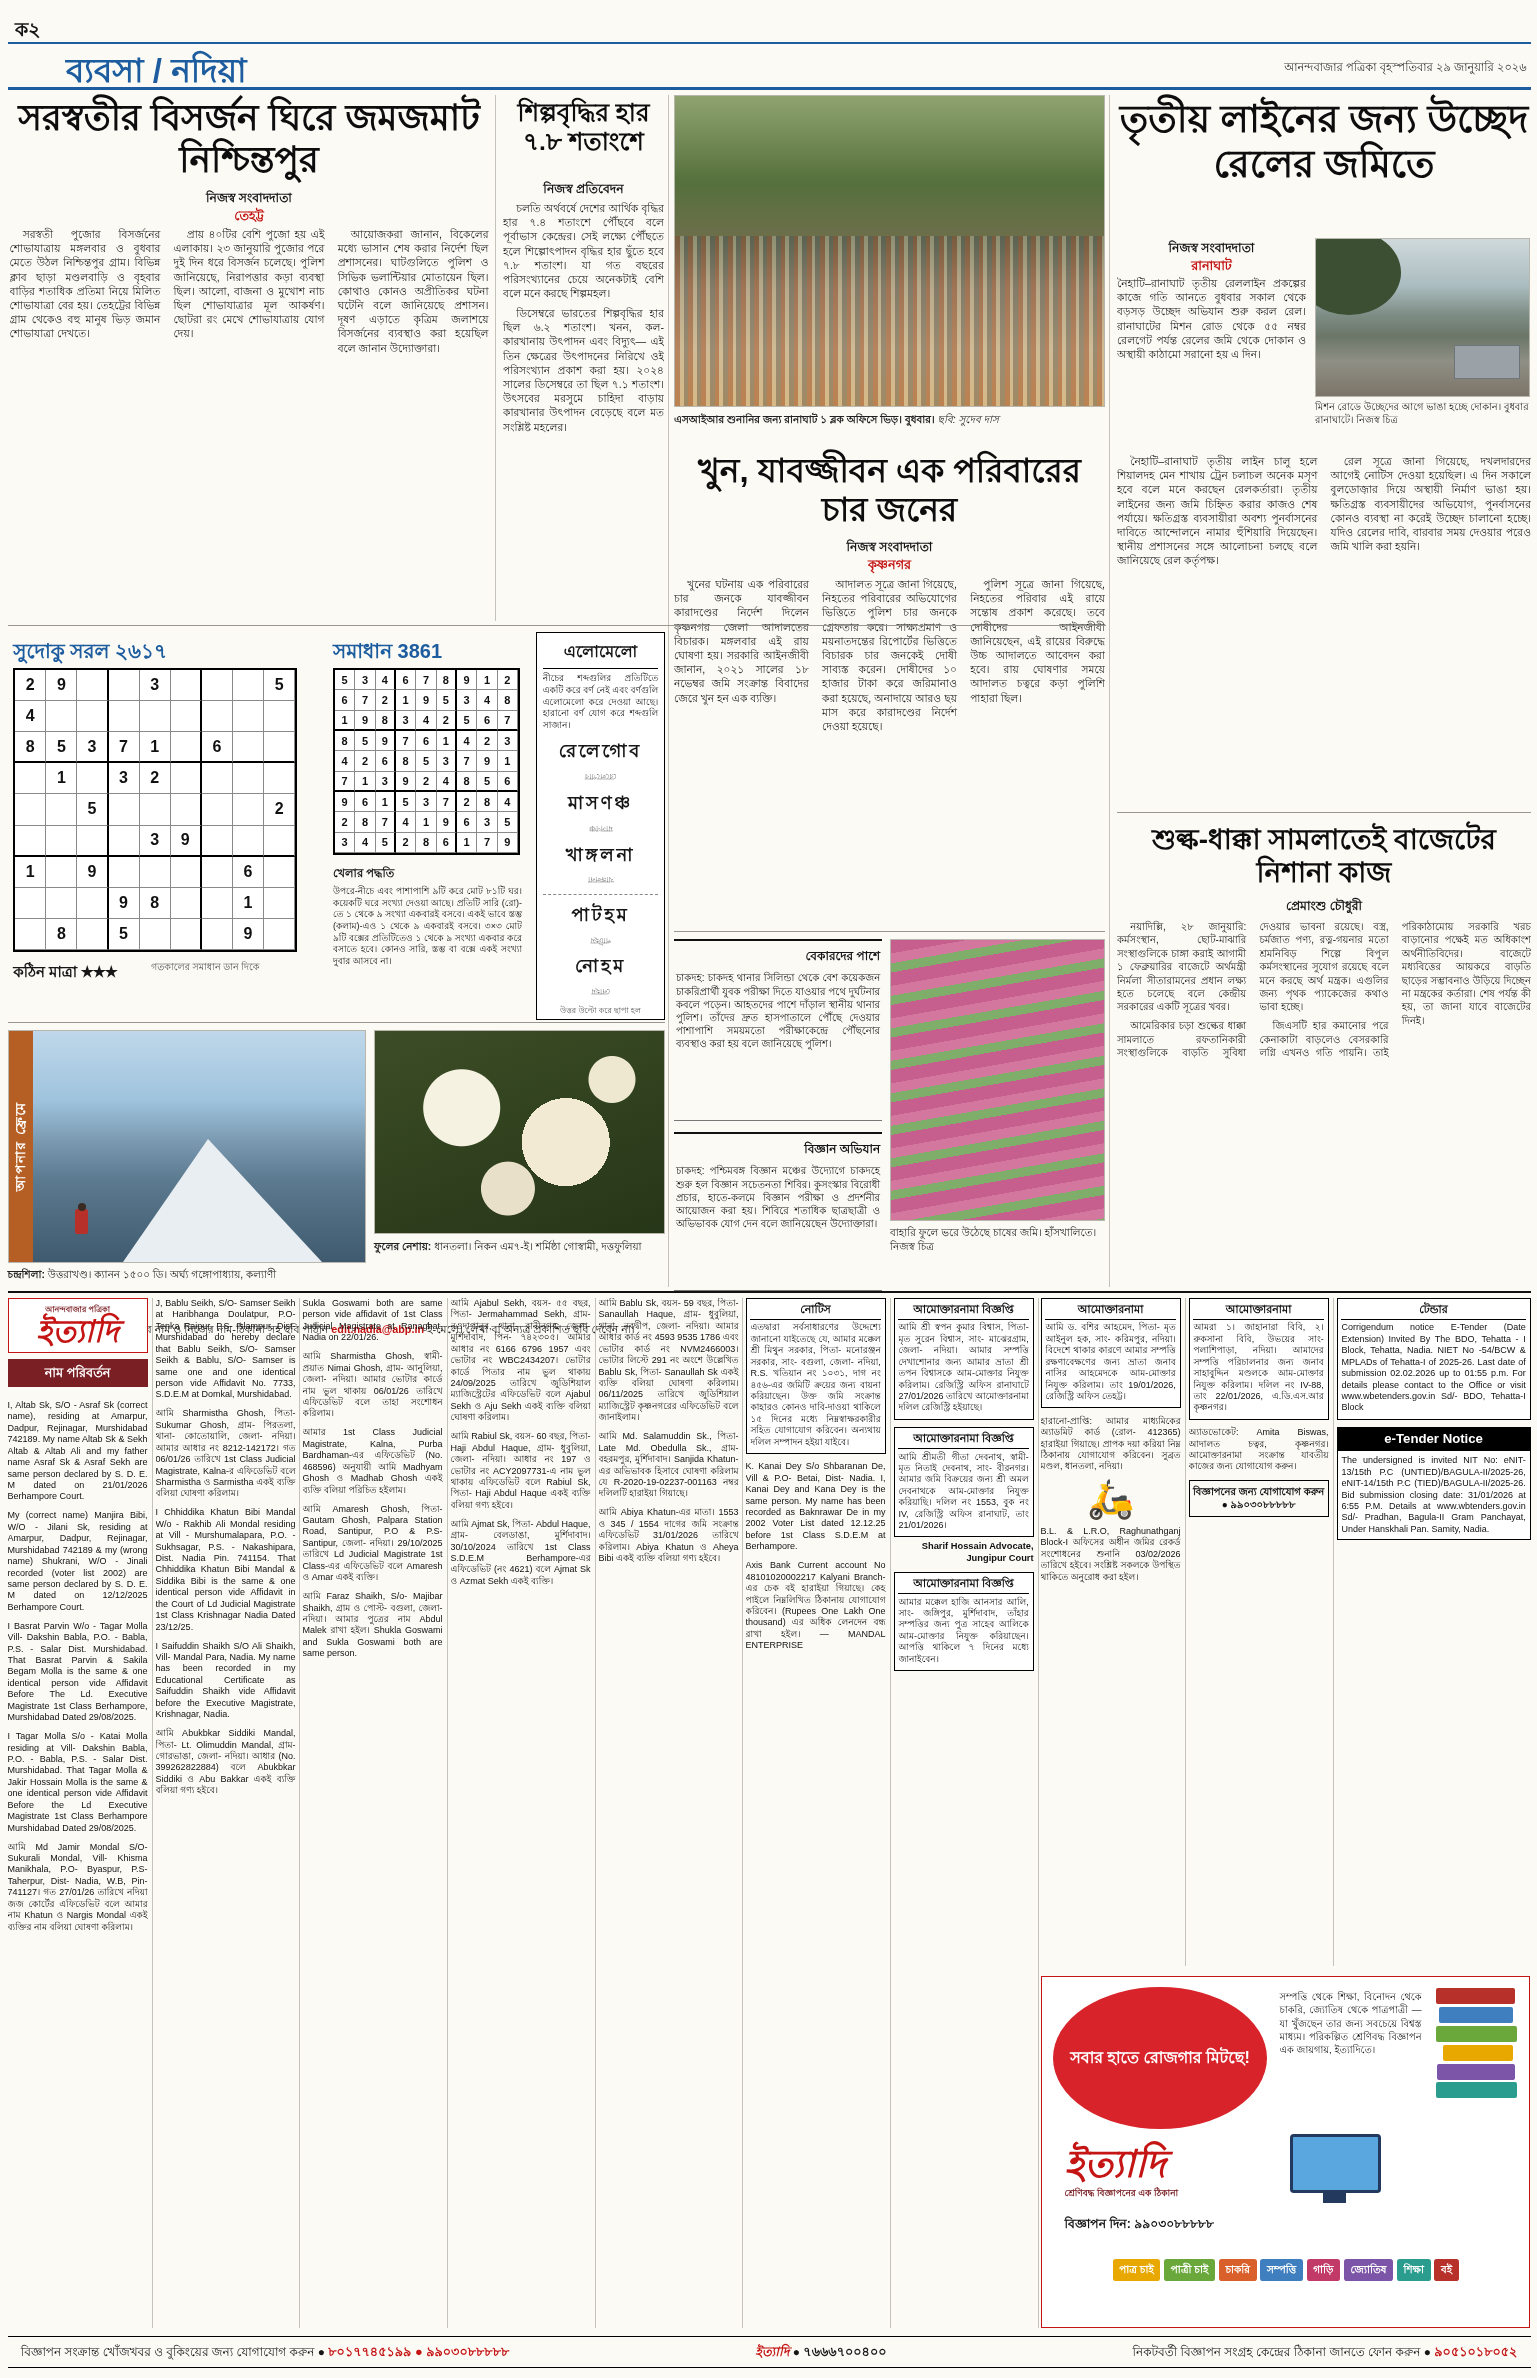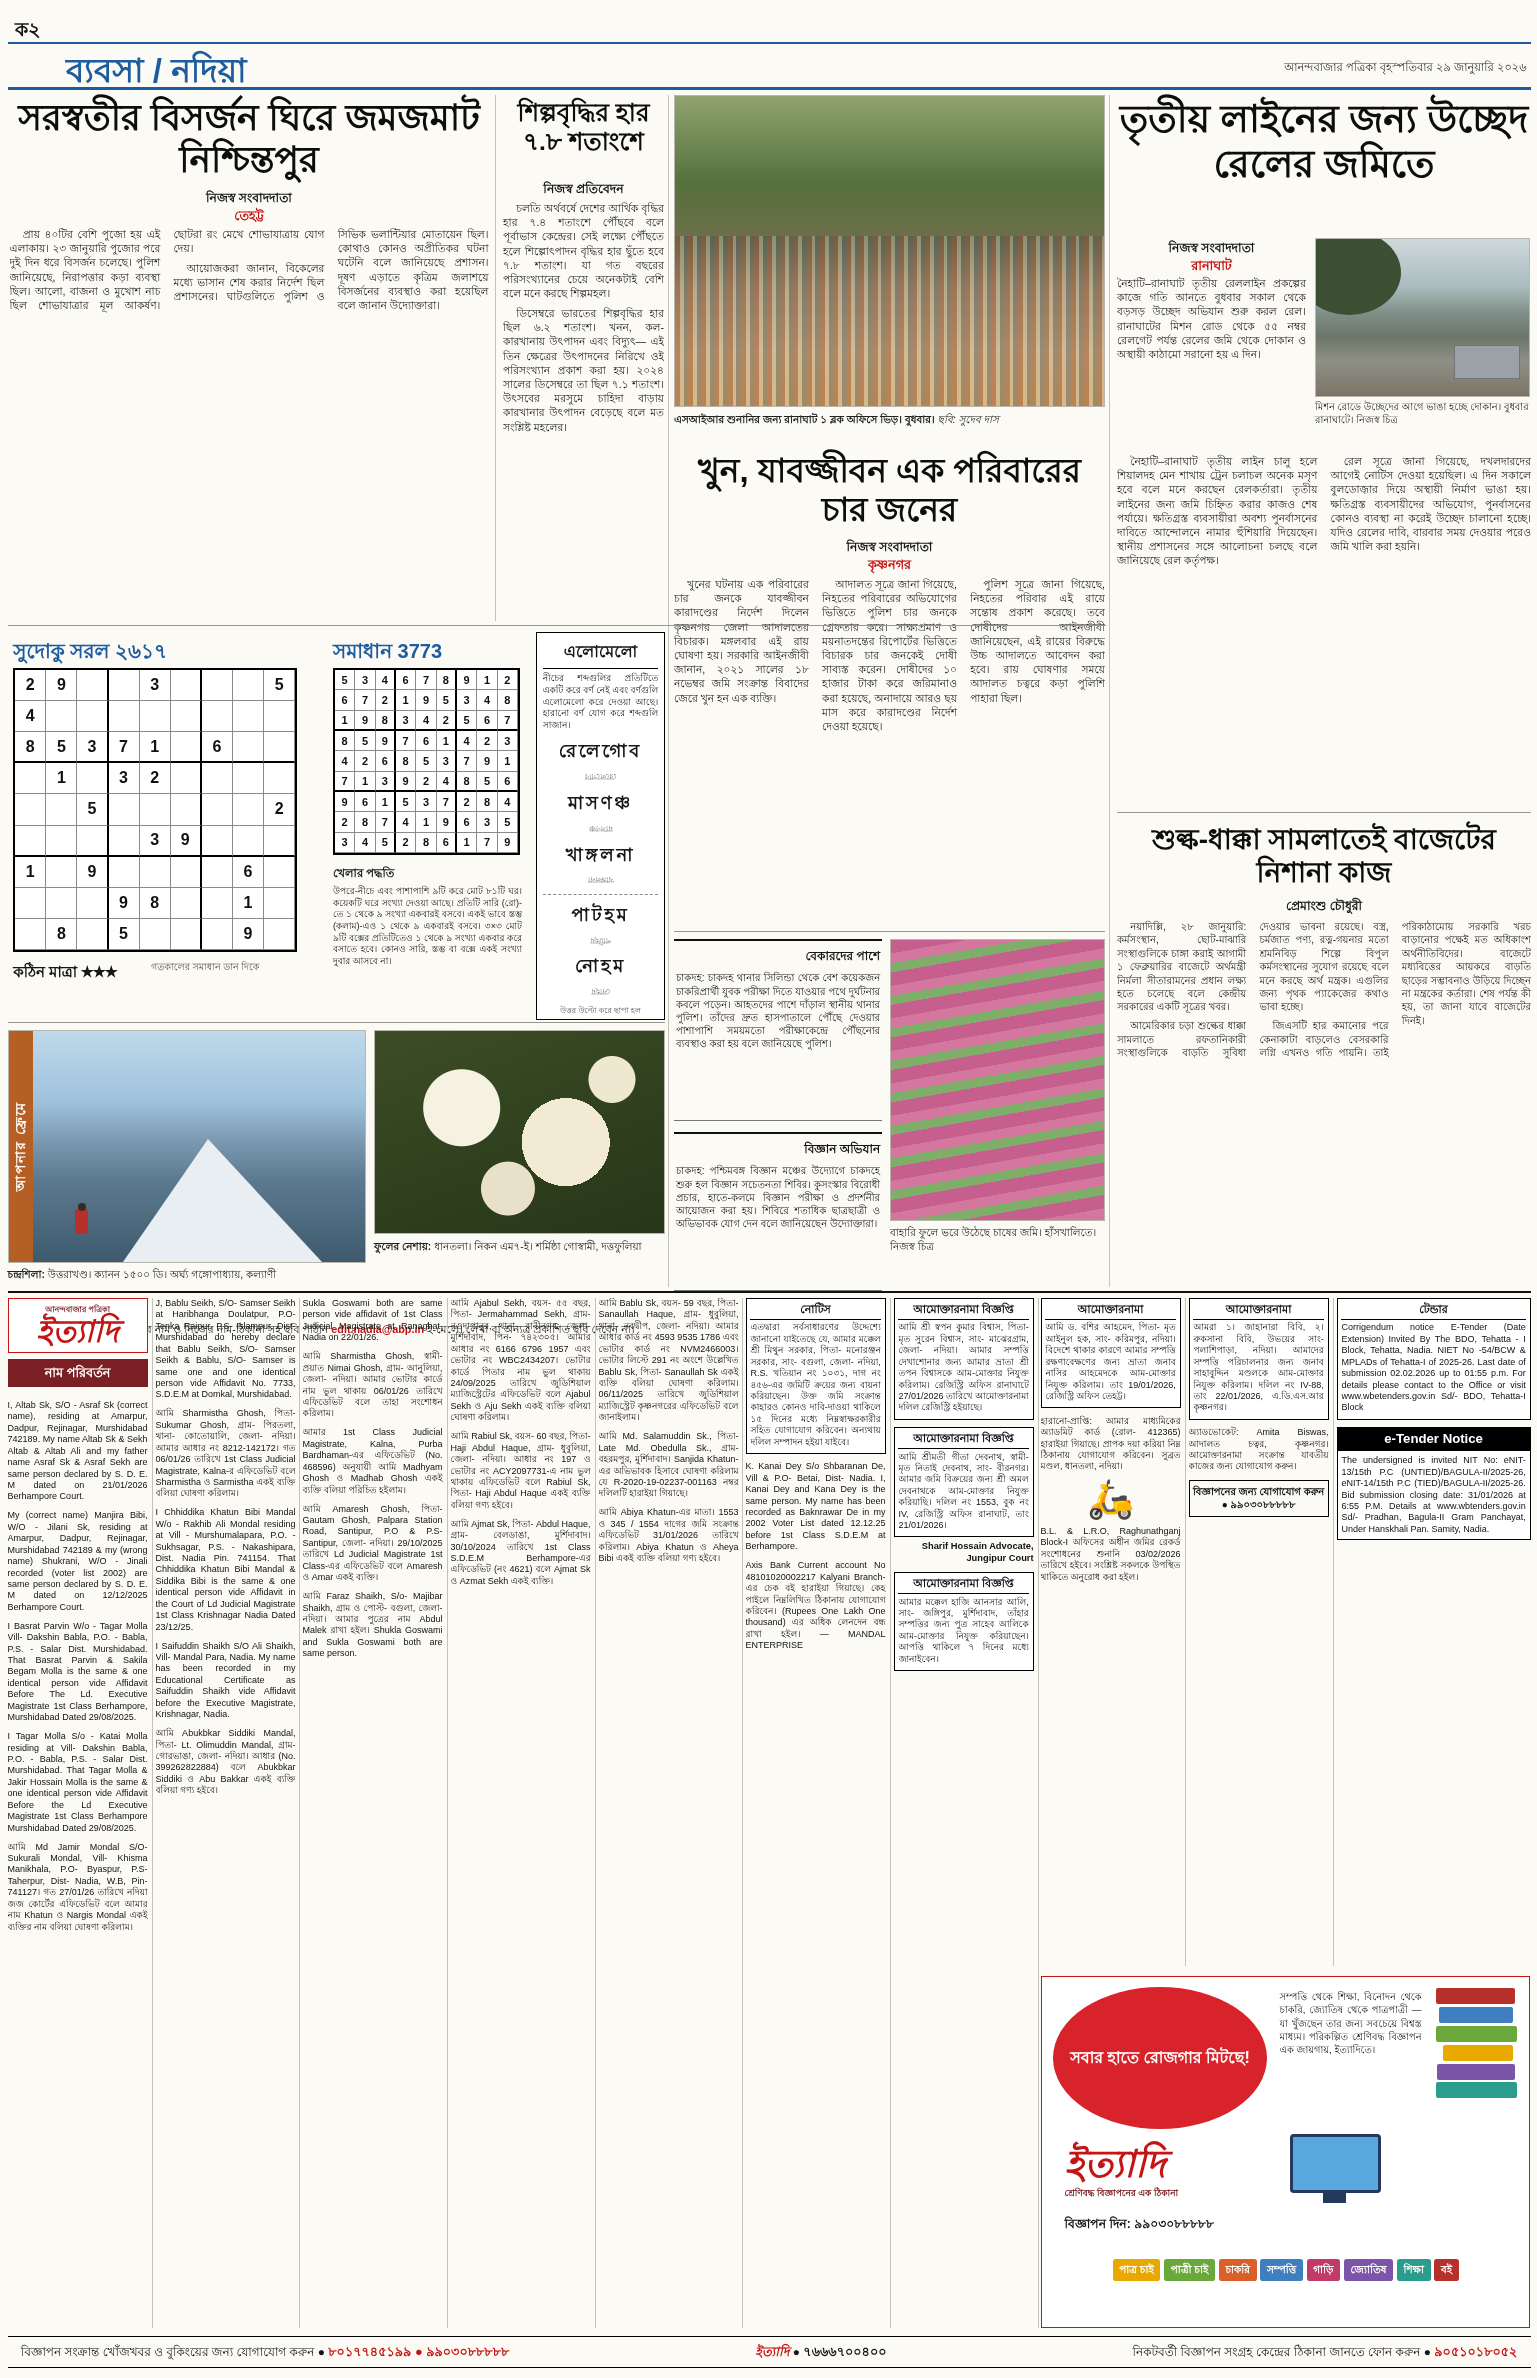--- a/index.html
+++ b/index.html
@@ -75,20 +75,21 @@
   <div class="abs" style="left:15px;top:15px;font-size:19px;font-weight:bold">ক২</div>
   <div class="abs rule-b" style="left:7.6px;top:42px;width:1523px;height:1.9px"></div>
   <div class="abs blue" style="left:66px;top:45px;font-size:33px;font-weight:bold">ব্যবসা / নদিয়া</div>
   <div class="abs" style="right:11.4px;top:59px;font-size:11.4px;color:#333">আনন্দবাজার পত্রিকা বৃহস্পতিবার ২৯ জানুয়ারি ২০২৬</div>
   <div class="abs rule-b" style="left:7.6px;top:87px;width:1523px;height:2.8px"></div>
 
   <div class="abs headline" style="left:9.5px;top:97px;width:479px;font-size:36px">সরস্বতীর বিসর্জন ঘিরে জমজমাট নিশ্চিন্তপুর</div>
   <div class="abs byline" style="left:9.5px;top:187px;width:479px">নিজস্ব সংবাদদাতা</div>
   <div class="abs dateline" style="left:9.5px;top:206px;width:479px">তেহট্ট</div>
   <div class="abs body-text cols-3" style="left:9.5px;top:227px;width:479px;height:388px">
+      <p>সরস্বতী পুজোর বিসর্জনের শোভাযাত্রায় মঙ্গলবার ও বুধবার মেতে উঠল নিশ্চিন্তপুর গ্রাম। বিভিন্ন ক্লাব ছাড়া মণ্ডলবাড়ি ও বৃহবার বাড়ির শতাধিক প্রতিমা নিয়ে মিলিত শোভাযাত্রা বের হয়। তেহট্টের বিভিন্ন গ্রাম থেকেও বহু মানুষ ভিড় জমান শোভাযাত্রা দেখতে।</p>
       <p>প্রায় ৪০টির বেশি পুজো হয় এই এলাকায়। ২৩ জানুয়ারি পুজোর পরে দুই দিন ধরে বিসর্জন চলেছে। পুলিশ জানিয়েছে, নিরাপত্তার কড়া ব্যবস্থা ছিল। আলো, বাজনা ও মুখোশ নাচ ছিল শোভাযাত্রার মূল আকর্ষণ। ছোটরা রং মেখে শোভাযাত্রায় যোগ দেয়।</p>
       <p>আয়োজকরা জানান, বিকেলের মধ্যে ভাসান শেষ করার নির্দেশ ছিল প্রশাসনের। ঘাটগুলিতে পুলিশ ও সিভিক ভলান্টিয়ার মোতায়েন ছিল। কোথাও কোনও অপ্রীতিকর ঘটনা ঘটেনি বলে জানিয়েছে প্রশাসন। দূষণ এড়াতে কৃত্রিম জলাশয়ে বিসর্জনের ব্যবস্থাও করা হয়েছিল বলে জানান উদ্যোক্তারা।</p>
     </div>
   <div class="vrule" style="left:495px;top:95px;height:526px"></div>
 
   <div class="abs headline" style="left:503px;top:98px;width:161px;font-size:24.6px">শিল্পবৃদ্ধির হার ৭.৮ শতাংশে</div>
   <div class="abs byline" style="left:503px;top:178px;width:161px">নিজস্ব প্রতিবেদন</div>
   <div class="abs body-text" style="left:503px;top:201px;width:161px;height:416px">
       <p>চলতি অর্থবর্ষে দেশের আর্থিক বৃদ্ধির হার ৭.৪ শতাংশে পৌঁছবে বলে পূর্বাভাস কেন্দ্রের। সেই লক্ষ্যে পৌঁছতে হলে শিল্পোৎপাদন বৃদ্ধির হার ছুঁতে হবে ৭.৮ শতাংশ। যা গত বছরের পরিসংখ্যানের চেয়ে অনেকটাই বেশি বলে মনে করছে শিল্পমহল।</p>
       <p>ডিসেম্বরে ভারতের শিল্পবৃদ্ধির হার ছিল ৬.২ শতাংশ। খনন, কল-কারখানায় উৎপাদন এবং বিদ্যুৎ— এই তিন ক্ষেত্রের উৎপাদনের নিরিখে ওই পরিসংখ্যান প্রকাশ করা হয়। ২০২৪ সালের ডিসেম্বরে তা ছিল ৭.১ শতাংশ। উৎসবের মরসুমে চাহিদা বাড়ায় কারখানার উৎপাদন বেড়েছে বলে মত সংশ্লিষ্ট মহলের।</p>
@@ -130,21 +131,21 @@
   <div class="abs headline" style="left:1117px;top:823px;width:414px;font-size:28px">শুল্ক-ধাক্কা সামলাতেই বাজেটের নিশানা কাজ</div>
   <div class="abs byline" style="left:1117px;top:895px;width:414px">প্রেমাংশু চৌধুরী</div>
   <div class="abs body-text cols-3" style="left:1117px;top:920px;width:414px;height:360px;font-size:10px">
       <p>নয়াদিল্লি, ২৮ জানুয়ারি: কর্মসংস্থান, ছোট-মাঝারি সংস্থাগুলিকে চাঙ্গা করাই আগামী ১ ফেব্রুয়ারির বাজেটে অর্থমন্ত্রী নির্মলা সীতারামনের প্রধান লক্ষ্য হতে চলেছে বলে কেন্দ্রীয় সরকারের একটি সূত্রের খবর।</p>
       <p>আমেরিকার চড়া শুল্কের ধাক্কা সামলাতে রফতানিকারী সংস্থাগুলিকে বাড়তি সুবিধা দেওয়ার ভাবনা রয়েছে। বস্ত্র, চর্মজাত পণ্য, রত্ন-গয়নার মতো শ্রমনিবিড় শিল্পে বিপুল কর্মসংস্থানের সুযোগ রয়েছে বলে মনে করছে অর্থ মন্ত্রক। এগুলির জন্য পৃথক প্যাকেজের কথাও ভাবা হচ্ছে।</p>
       <p>জিএসটি হার কমানোর পরে কেনাকাটা বাড়লেও বেসরকারি লগ্নি এখনও গতি পায়নি। তাই পরিকাঠামোয় সরকারি খরচ বাড়ানোর পক্ষেই মত অধিকাংশ অর্থনীতিবিদের। বাজেটে মধ্যবিত্তের আয়করে বাড়তি ছাড়ের সম্ভাবনাও উড়িয়ে দিচ্ছেন না মন্ত্রকের কর্তারা। শেষ পর্যন্ত কী হয়, তা জানা যাবে বাজেটের দিনই।</p>
     </div>
 
   <div class="hrule" style="left:7.6px;top:625px;width:1098px"></div>
   <div class="abs blue" style="left:13.2px;top:636px;font-size:20px;font-weight:bold">সুদোকু সরল ২৬১৭</div>
-  <div class="abs blue" style="left:333px;top:636px;font-size:20px;font-weight:bold">সমাধান 3773</div>
+  <div class="abs blue" style="left:333px;top:636px;font-size:20px;font-weight:bold">সমাধান 3861</div>
   <div class="sgrid" id="sudoku-puzzle" style="left:13.2px;top:668px;width:284px;height:284px">
       <div class="scell">2</div>
       <div class="scell">9</div>
       <div class="scell cr"></div>
       <div class="scell"></div>
       <div class="scell">3</div>
       <div class="scell cr"></div>
       <div class="scell"></div>
       <div class="scell"></div>
       <div class="scell">5</div>

